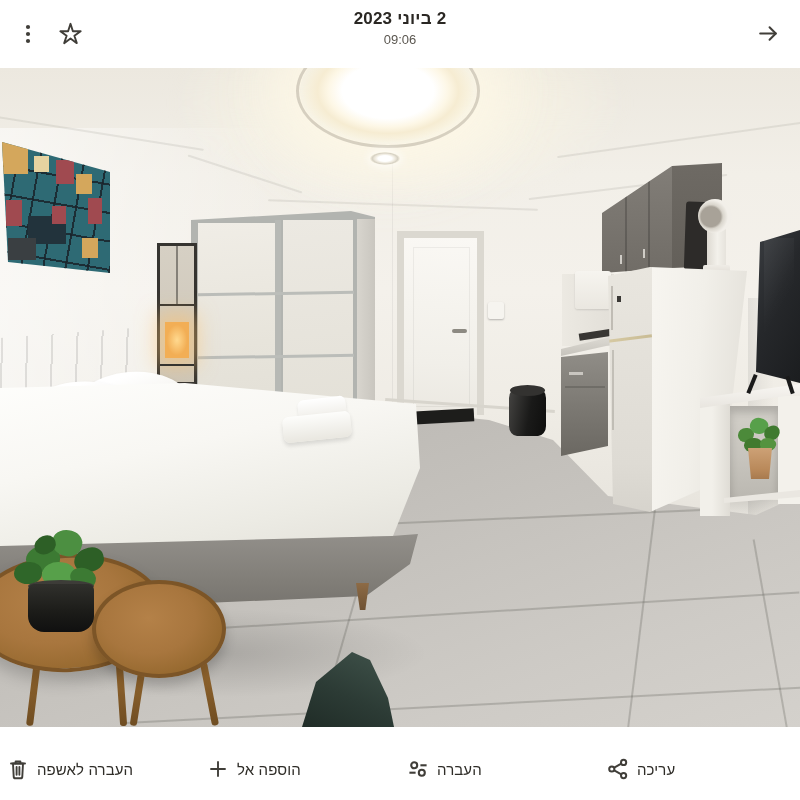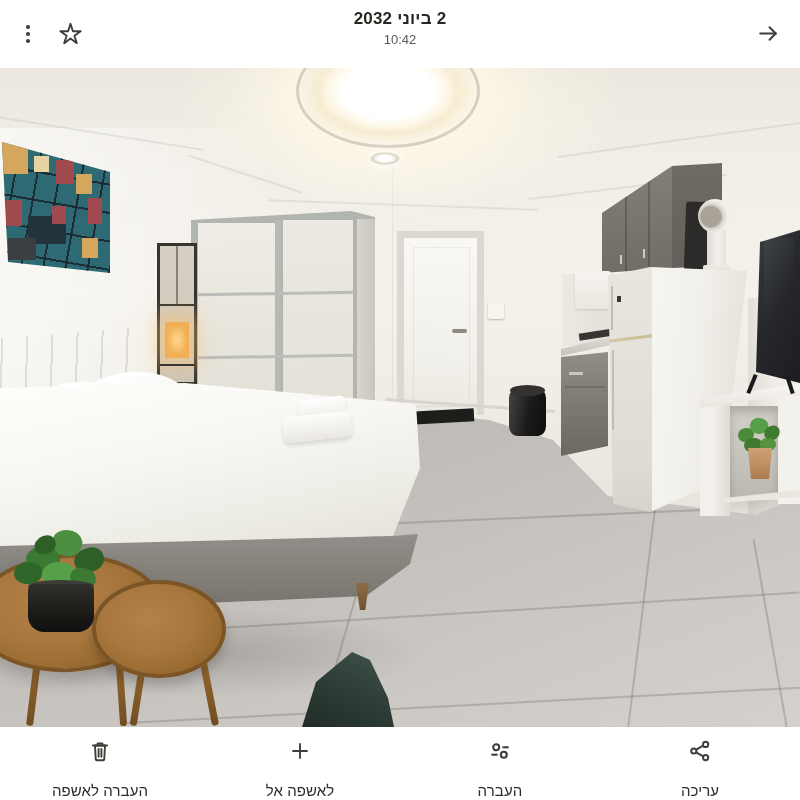--- a/index.html
+++ b/index.html
@@ -161,21 +161,21 @@
   .wl3{left:134px;top:602px;height:56px;transform:rotate(9deg);}
   .wl4{left:206px;top:594px;height:64px;transform:rotate(-11deg);}
   .plant1{left:8px;top:450px;width:116px;height:80px;z-index:7;}
   .leaf1{position:absolute;border-radius:55% 45% 50% 50%;}
   .plant1-rim{left:28px;top:512px;width:66px;height:12px;border-radius:50%;background:#3d3c38;z-index:7;}
   .plant1-pot{left:28px;top:516px;width:66px;height:48px;border-radius:6px 6px 16px 16px;background:linear-gradient(180deg,#30302c 0%,#1b1b18 60%,#101010);z-index:7;}
   .cushion{left:294px;top:584px;width:104px;height:75px;clip-path:polygon(8px 75px,22px 30px,58px 0,76px 8px,94px 46px,100px 75px);background:linear-gradient(205deg,#41544c 0%,#2c3b35 55%,#1f2b26 100%);z-index:6;}
 
   
   .bottom-bar{position:relative;height:73px;background:#fff;display:flex;}
-  .action-btn{flex:1 1 0;border:none;background:transparent;display:flex;flex-direction:column;align-items:center;justify-content:space-between;padding-top:12px;gap:7px;cursor:pointer;}
+  .action-btn{flex:1 1 0;border:none;background:transparent;display:flex;flex-direction:row;align-items:center;justify-content:flex-start;padding-top:12px;gap:7px;cursor:pointer;}
   .action-label{font-size:15px;color:#2f2d28;letter-spacing:.1px;}
 </style>
 </head>
 <body>
 
 <div class="screen">
 
   <header class="top-bar">
     <button class="icon-btn btn-kebab">
       <span>
@@ -189,22 +189,22 @@
       </span>
     </button>
     <button class="icon-btn btn-star">
       <span>
         <svg width="27" height="27" viewBox="0 0 24 24">
             <polygon points="12,2.5 14.13,9.06 21.03,9.06 15.45,13.12 17.59,19.69 12,15.63 6.41,19.69 8.55,13.12 2.97,9.06 9.87,9.06" fill="none" stroke="#403e39" stroke-width="1.7" stroke-linejoin="round"></polygon>
           </svg>
       </span>
     </button>
     <div class="tb-center">
-      <div class="tb-title" dir="rtl">2 ביוני 2032</div>
-      <div class="tb-time">10:42</div>
+      <div class="tb-title" dir="rtl">2 ביוני 2023</div>
+      <div class="tb-time">09:06</div>
     </div>
     <button class="icon-btn btn-back">
       <span>
         <svg width="25" height="25" viewBox="0 0 24 24" fill="none" stroke="#403e39" stroke-width="1.9" stroke-linecap="round" stroke-linejoin="round">
             <line x1="4" y1="12" x2="19" y2="12"></line>
             <polyline points="13,6 19,12 13,18"></polyline>
           </svg>
       </span>
     </button>
   </header>
@@ -372,21 +372,21 @@
       </span>
       <span class="action-label" dir="rtl">העברה לאשפה</span>
     </button>
     <button class="action-btn">
       <span>
         <svg width="24" height="24" viewBox="0 0 24 24" fill="none" stroke="#403e39" stroke-width="1.9" stroke-linecap="round">
             <line x1="12" y1="5" x2="12" y2="19"></line>
             <line x1="5" y1="12" x2="19" y2="12"></line>
           </svg>
       </span>
-      <span class="action-label" dir="rtl">לאשפה אל</span>
+      <span class="action-label" dir="rtl">הוספה אל</span>
     </button>
     <button class="action-btn">
       <span>
         <svg width="24" height="24" viewBox="0 0 24 24" fill="none" stroke="#403e39" stroke-width="2.1">
           <circle cx="8.2" cy="8.3" r="3"></circle>
           <line x1="14.4" y1="8.3" x2="20.6" y2="8.3"></line>
           <line x1="3.4" y1="15.7" x2="9.6" y2="15.7"></line>
           <circle cx="15.8" cy="15.7" r="3"></circle>
         </svg>
       </span>

